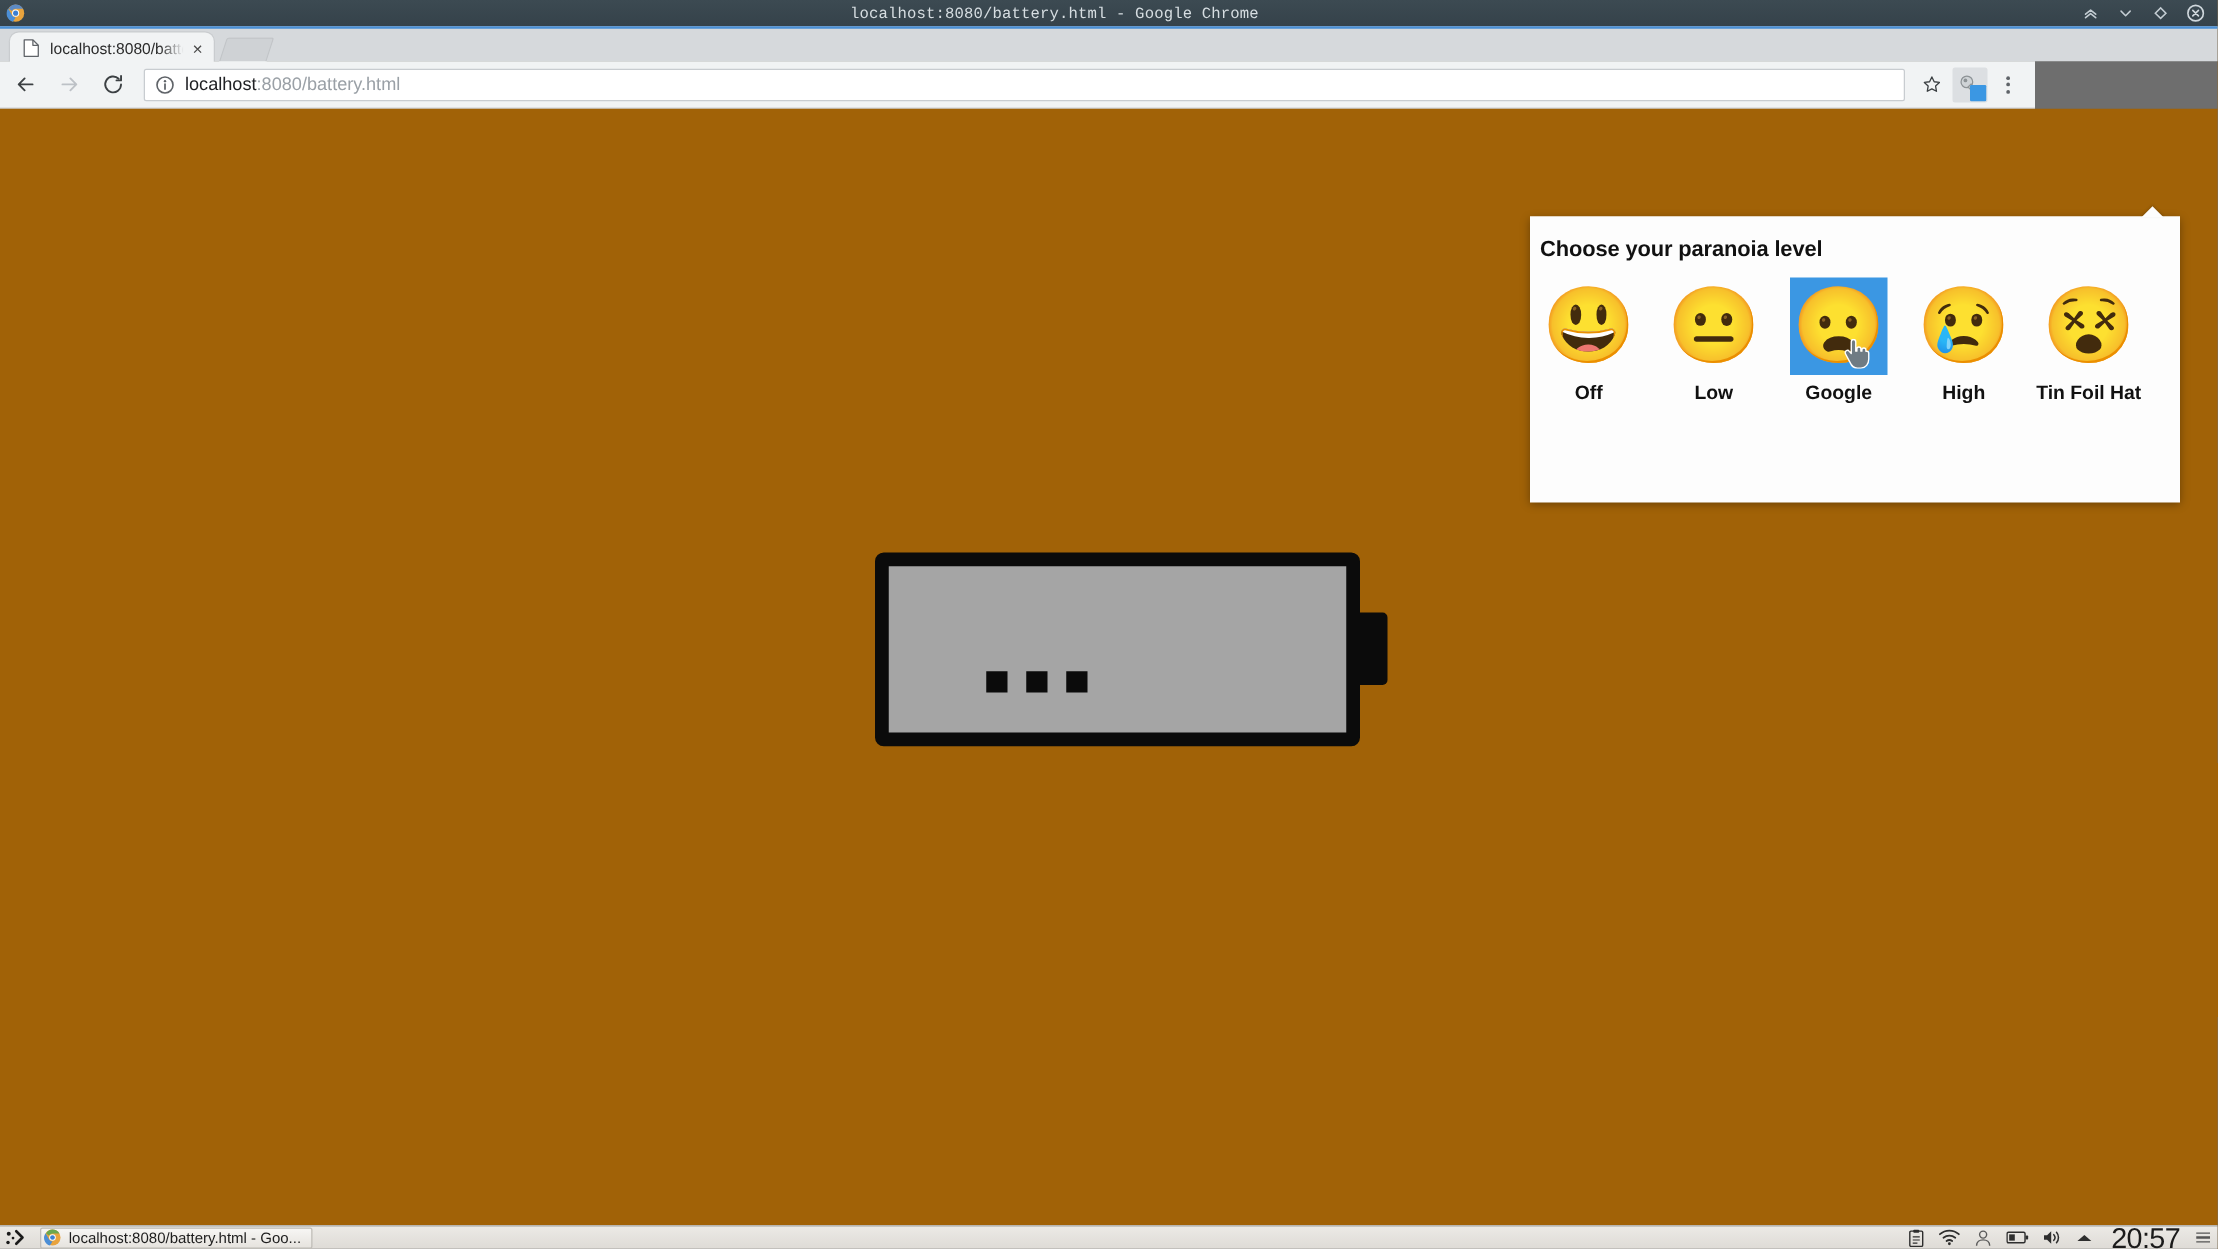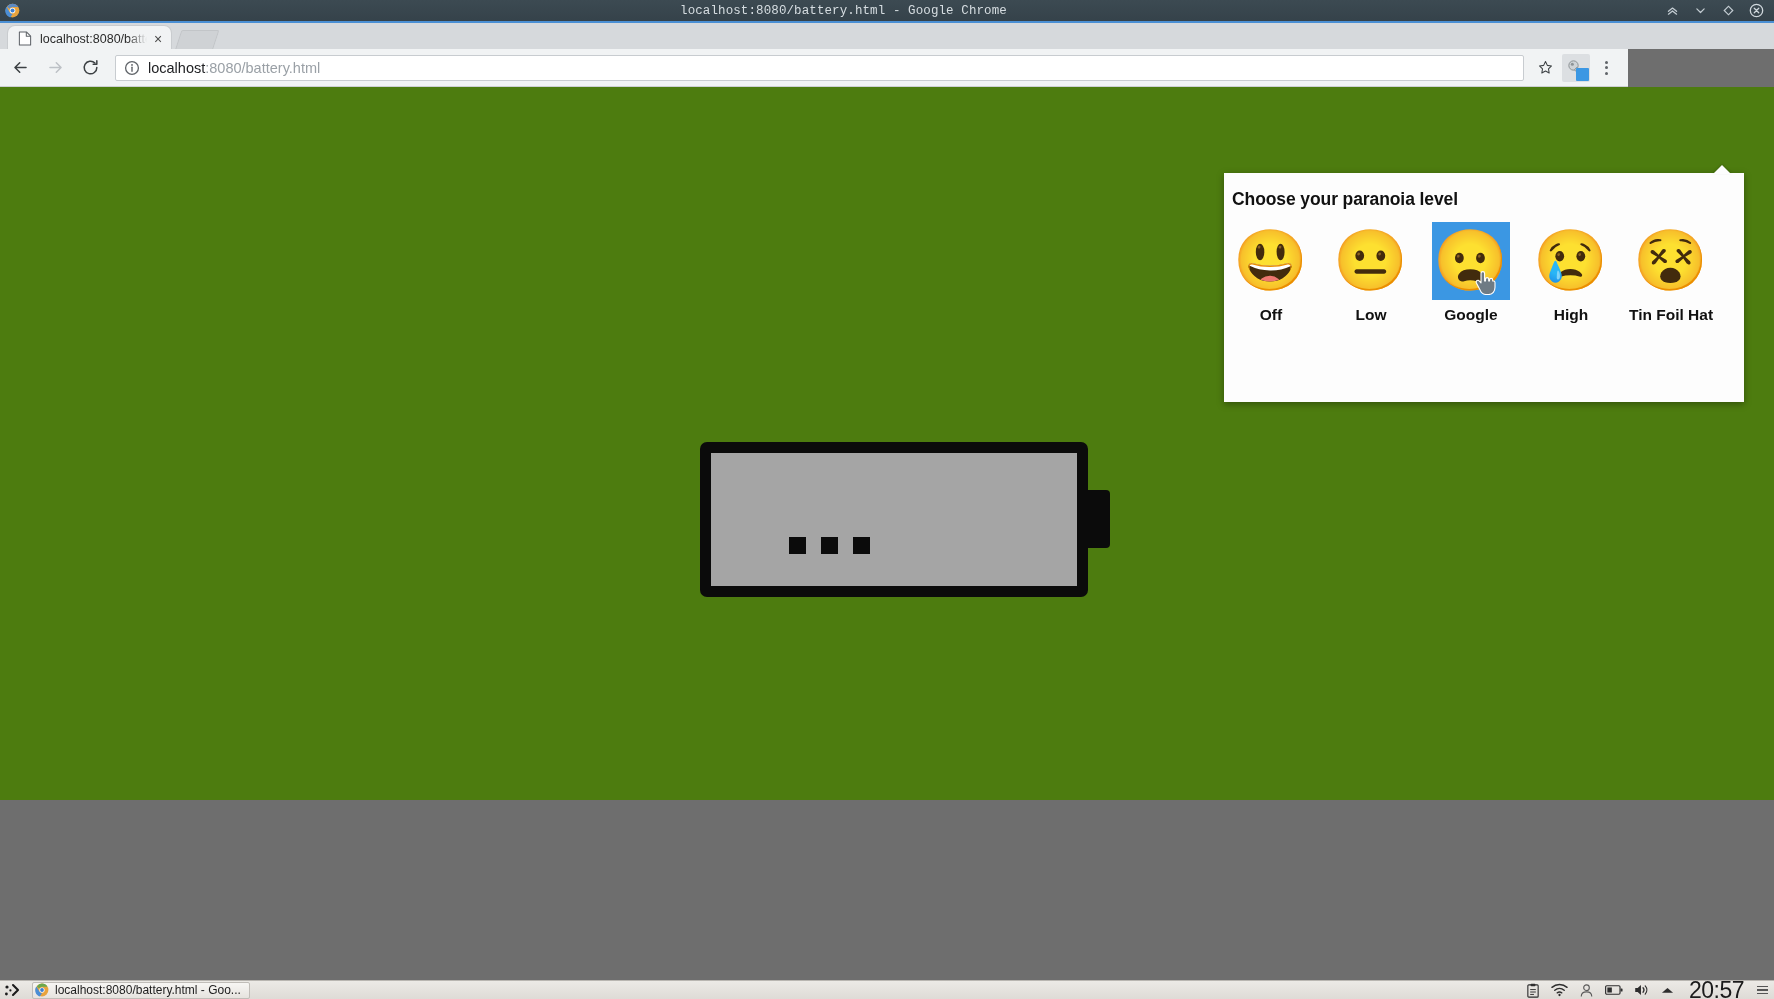--- a/index.html
+++ b/index.html
@@ -98,22 +98,22 @@
   #ext-badge {
     position: absolute; right: 1px; bottom: 1px;
     width: 13px; height: 13px; background: #3b97e3; border-radius: 1px;
   }
   #menu-btn { width: 28px; height: 30px; margin-right: 8px; display:flex; align-items:center; justify-content:center; }
   .dot3 { display: flex; flex-direction: column; gap: 2.5px; }
   .dot3 i { width: 3px; height: 3px; background: #5f6368; border-radius: 50%; display: block; }
 
   
   #viewport {
-    position: absolute; left: 0; top: 87px; width: 1774px; height: 713px;
-    background: #4d7c0f;
+    position: absolute; left: 0; top: 87px; width: 1774px; height: 893px;
+    background: #a16207;
   }
 
   
   #battery-wrap {
     position: absolute; left: 700px; top: 355px;
     width: 410px; height: 155px;
   }
   #battery-body {
     position: absolute; left: 0; top: 0; width: 388px; height: 155px;
     border: 11px solid #0b0b0b;

